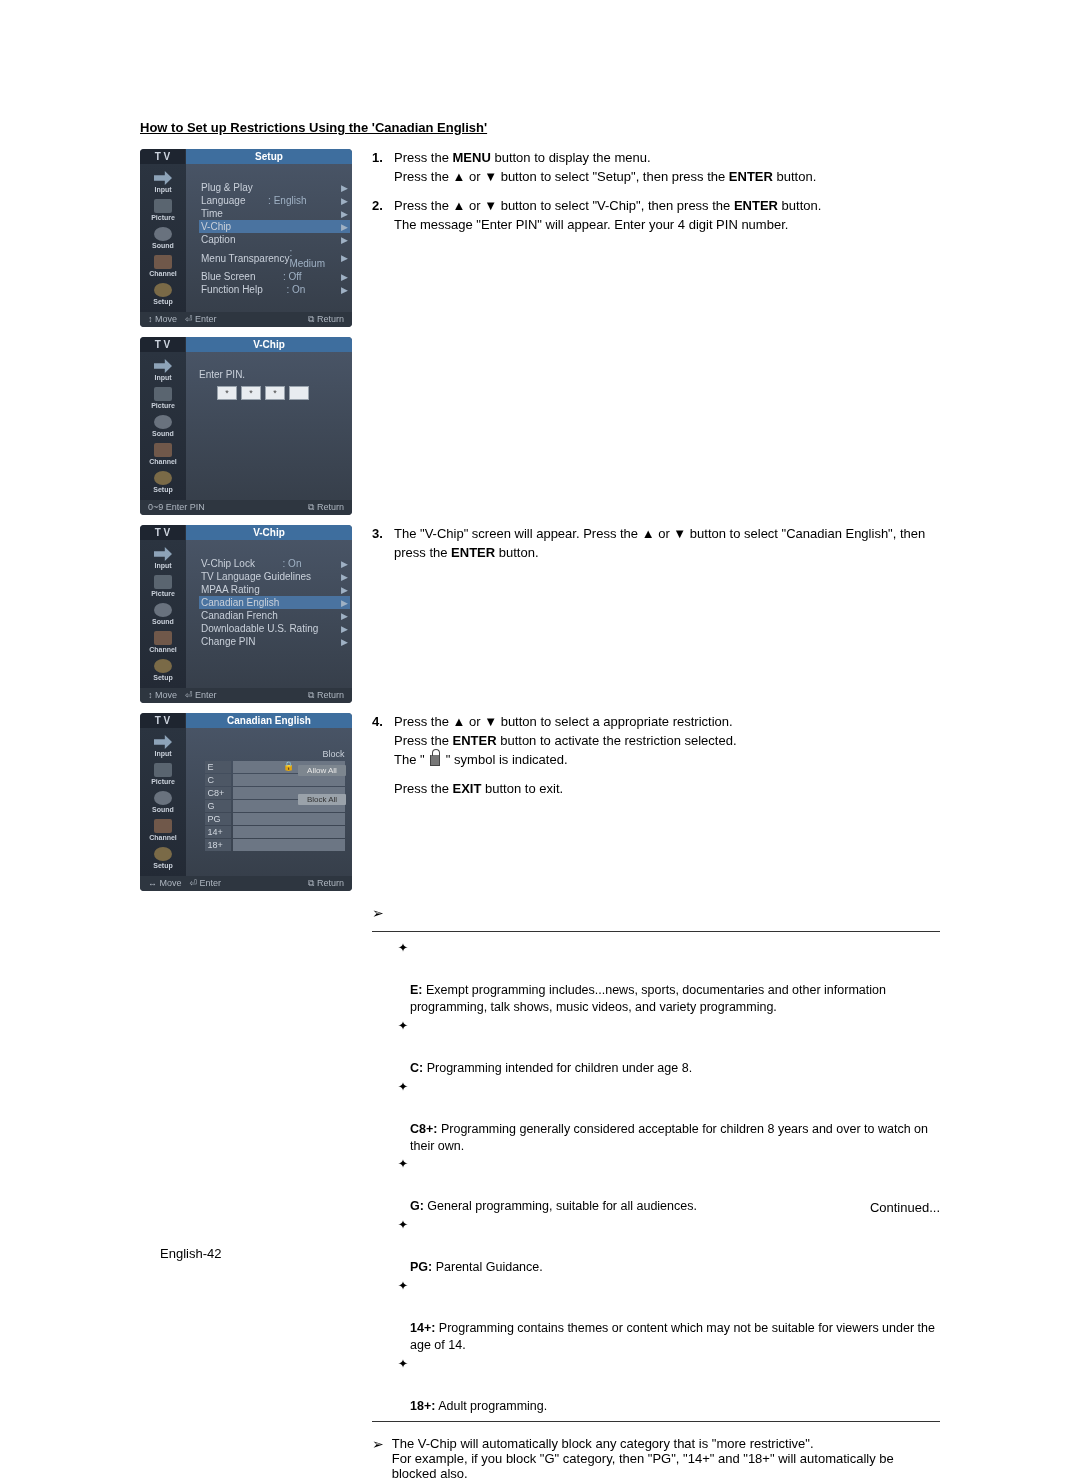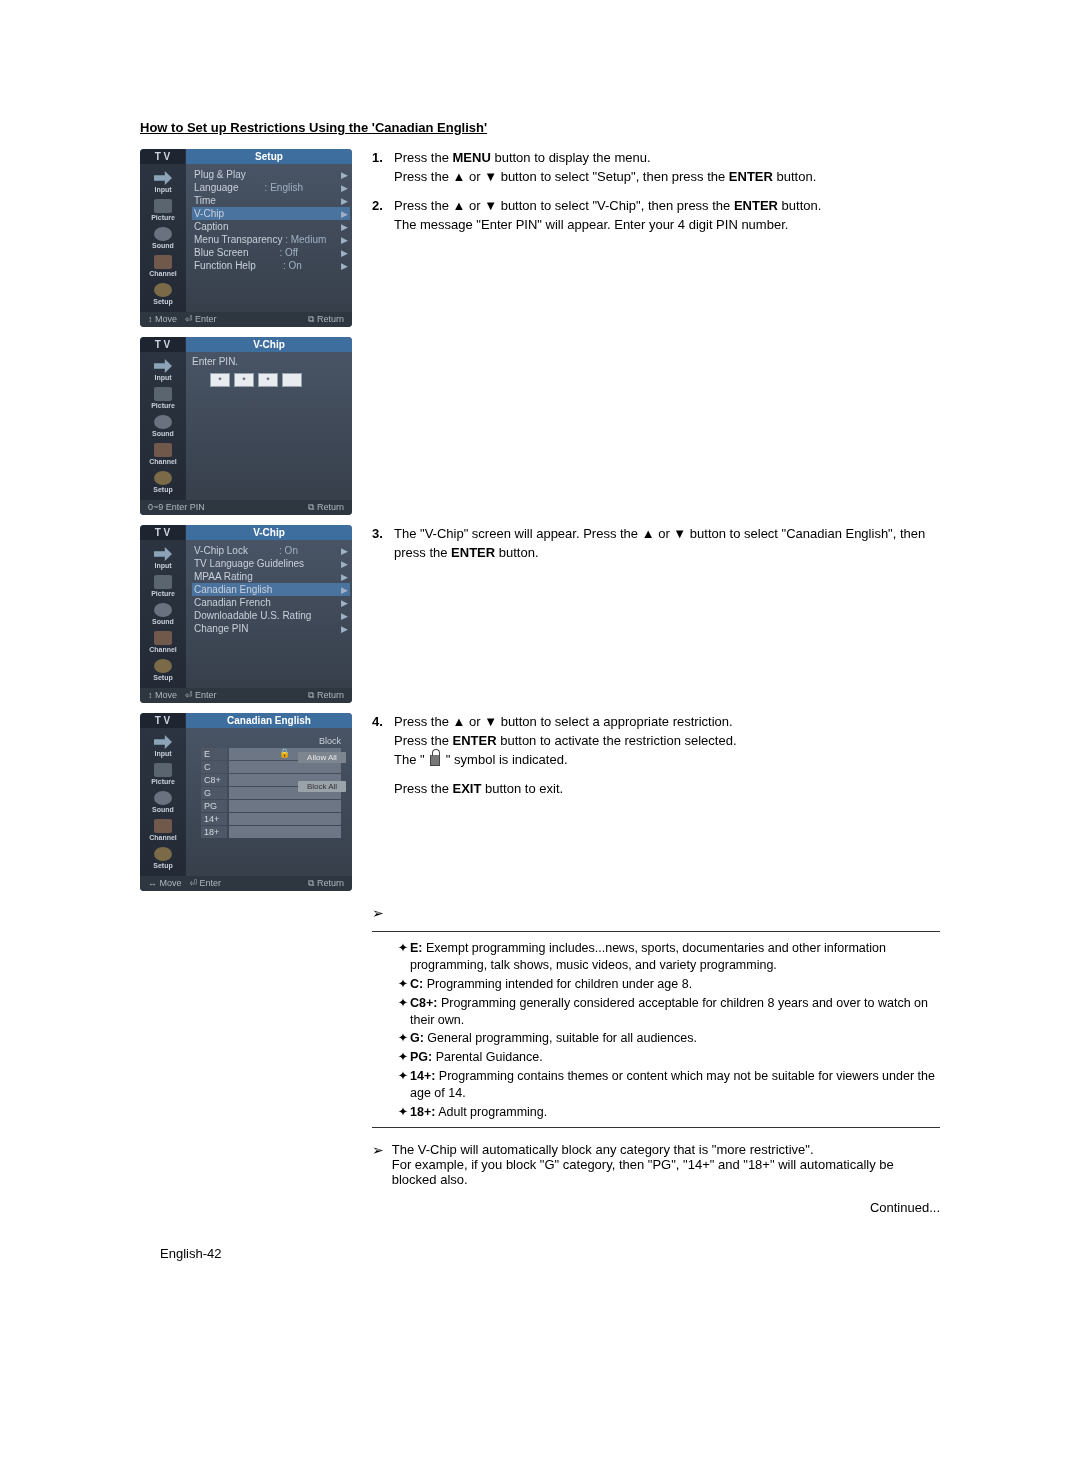--- a/index.html
+++ b/index.html
@@ -94,23 +94,24 @@
   .side-ico.channel { background:#70584a; border-radius:2px; }
   .side-ico.setup { background:#7a6a47; border-radius:50%; }
   .side-lbl {
     font-size: 7px;
     color: #c9d0da;
     text-align: center;
     font-weight: bold;
   }
   .tv-main {
     flex: 1;
-    padding: 4px 2px 4px 6px;
+    padding: 4px 2px 4px 13px;
     min-height: 100px;
     position: relative;
+    margin-top: 13px;
   }
   .menu-row {
     display: flex;
     align-items: center;
     padding: 1px 2px;
     margin: 0;
   }
   .menu-row.hl { background: #4a73a0; }
   .menu-row .arrow {
     margin-left: auto;
@@ -246,21 +247,21 @@
   .def-row {
     display: flex;
     align-items: flex-start;
     margin: 2px 0;
     font-size: 12.5px;
     line-height: 1.35;
   }
   .def-row .dot {
     width: 14px; flex: 0 0 14px; text-align: center;
   }
-  .def-body { flex: 1; }
+  .def-body { flex: 1; margin-top: 42px; }
   .continued {
     position: absolute;
     right: 140px;
     top: 1200px;
     font-size: 13px;
   }
   .pagenum {
     position: absolute;
     left: 160px;
     top: 1246px;

